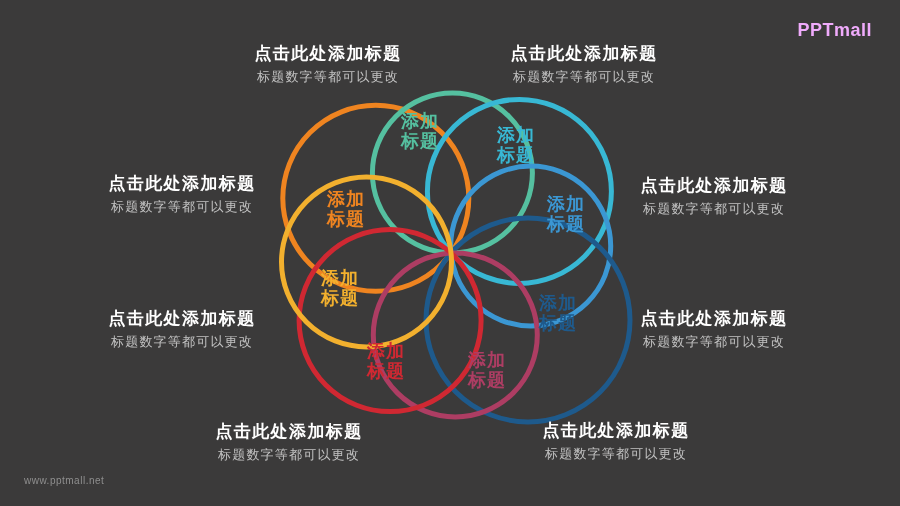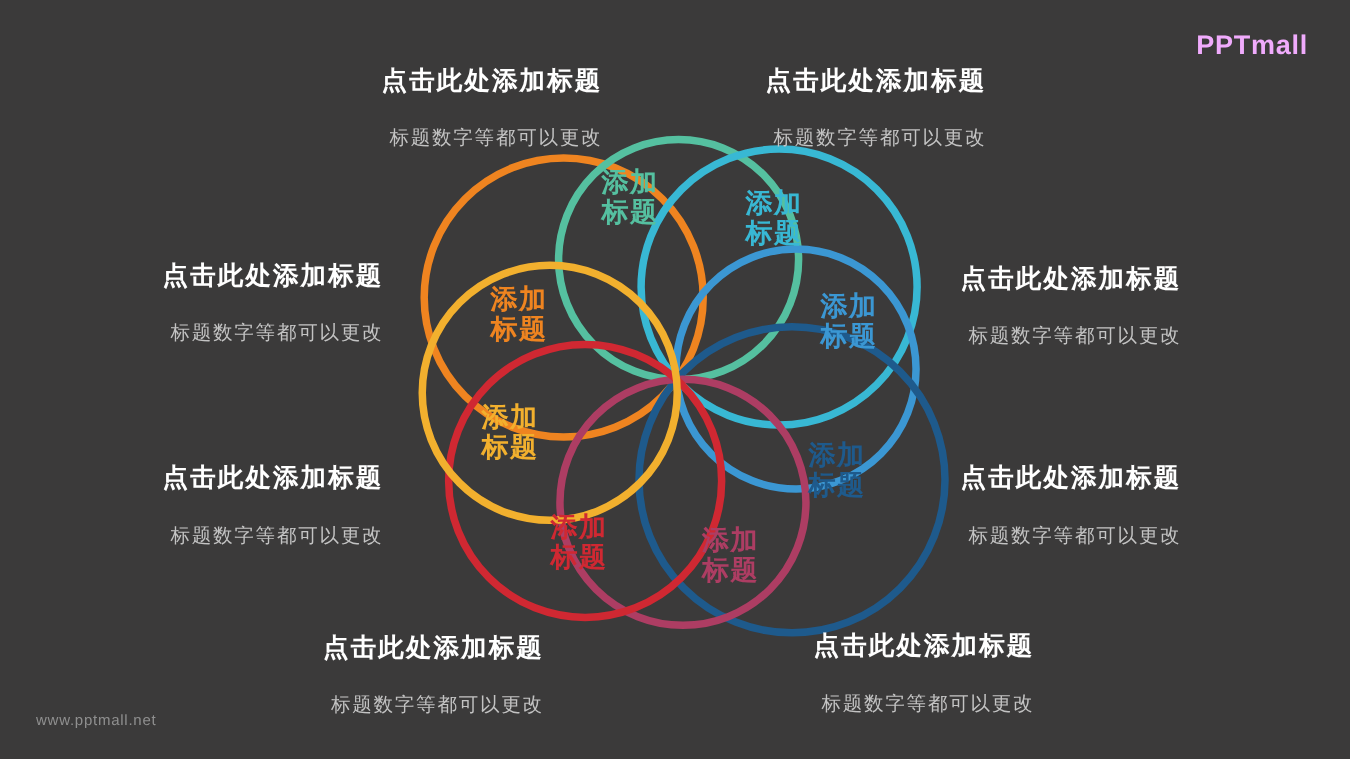--- a/index.html
+++ b/index.html
@@ -22,27 +22,27 @@
   }
   
   .flower{position:absolute;left:0;top:0;}
   .flower circle{fill:none;stroke-width:5px;}
   .flower text{
     font-family:"Liberation Sans","DejaVu Sans",sans-serif;
     font-size:18px;font-weight:bold;letter-spacing:1px;
     text-anchor:middle;
   }
   
-  .callout{position:absolute;transform:translateX(-50%);text-align:right;white-space:nowrap;}
+  .callout{position:absolute;transform:translateX(-50%);text-align:center;white-space:nowrap;}
   .callout-title{
     font-size:17px;font-weight:bold;color:#ffffff;letter-spacing:1.4px;
     line-height:20px;
   }
   .callout-subtitle{
-    margin-top:20px;font-size:13px;color:#c3c3c3;letter-spacing:1.2px;
+    margin-top:5px;font-size:13px;color:#c3c3c3;letter-spacing:1.2px;
     line-height:16px;
   }
   .pos-top-left{left:328px;top:44px;}
   .pos-top-right{left:584px;top:44px;}
   .pos-mid-left{left:182px;top:174px;}
   .pos-mid-right{left:714px;top:176px;}
   .pos-lower-left{left:182px;top:309px;}
   .pos-lower-right{left:714px;top:309px;}
   .pos-bottom-left{left:289px;top:422px;}
   .pos-bottom-right{left:616px;top:421px;}

